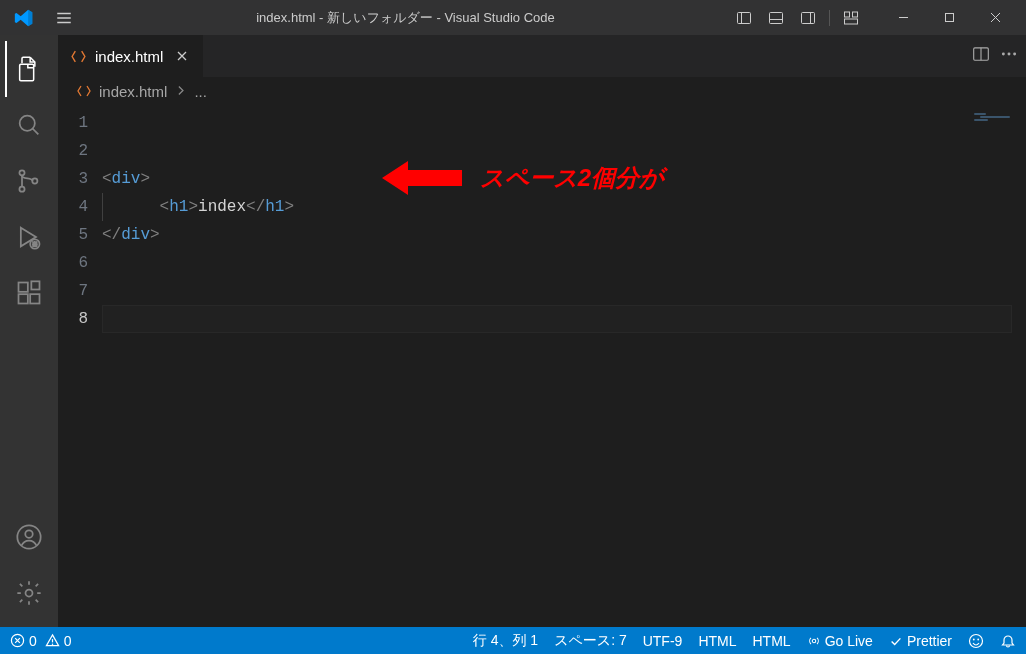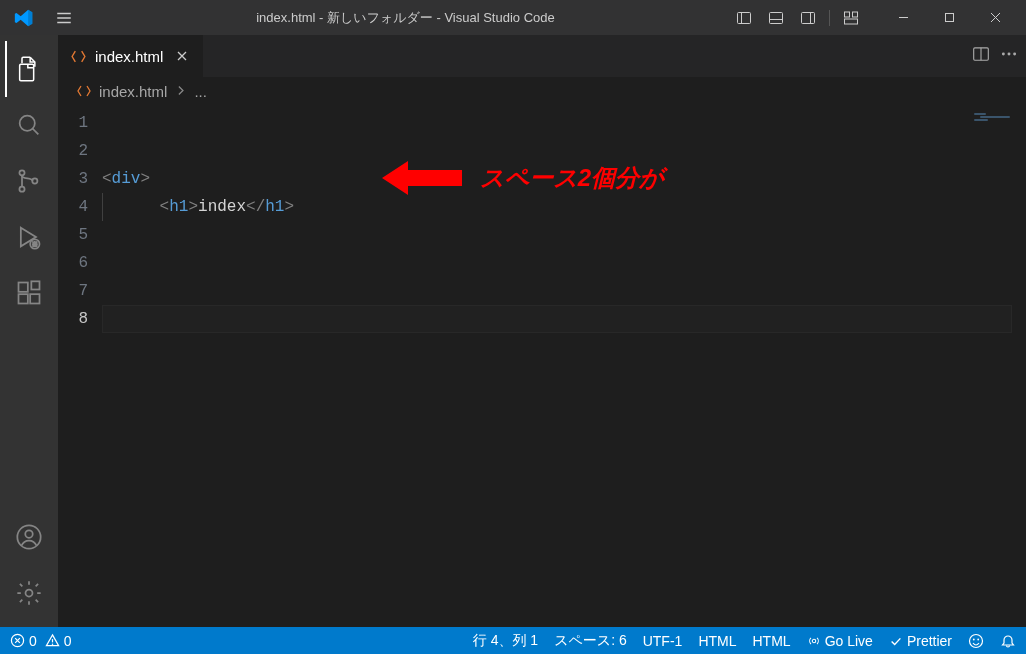--- a/index.html
+++ b/index.html
@@ -442,20 +442,21 @@
             <div class="arrow-body"></div>
           </div>
           <div class="anno-text">
             <div>スペース2個分が</div>
           </div>
         </div>
       <div class="code-line"></div>
           <div class="code-line"></div>
           <div class="code-line"><span class="tok-bracket">&lt;</span><span class="tok-tag">div</span><span class="tok-bracket">&gt;</span></div>
           <div class="code-line">      <span class="tok-bracket">&lt;</span><span class="tok-tag">h1</span><span class="tok-bracket">&gt;</span><span class="tok-text">index</span><span class="tok-bracket">&lt;/</span><span class="tok-tag">h1</span><span class="tok-bracket">&gt;</span></div>
+          <div class="code-line"><span class="tok-bracket">&lt;/</span><span class="tok-tag">div</span><span class="tok-bracket">&gt;</span></div>
           <div class="code-line"></div>
           <div class="code-line"></div>
           <div class="code-line"></div>
         </div>
     </div>
   </div>
 </div>
 
 <div class="status-bar">
   <div class="status-left">
@@ -473,24 +474,24 @@
           <circle cx="8" cy="12" r="0.8" fill="#fff"></circle>
         </svg>
       <span>0</span>
     </div>
   </div>
   <div class="status-right">
     <div class="status-item">
         <span>行 4、列 1</span>
       </div>
     <div class="status-item">
-        <span>スペース: 6</span>
-      </div>
-    <div class="status-item">
-        <span>UTF-1</span>
+        <span>スペース: 7</span>
+      </div>
+    <div class="status-item">
+        <span>UTF-9</span>
       </div>
     <div class="status-item">
         <span>HTML</span>
       </div>
     <div class="status-item">
         <span>HTML</span>
       </div>
     <div class="status-item">
       <svg width="14" height="14" viewBox="0 0 16 16">
           <circle cx="8" cy="8" r="2" fill="none" stroke="#fff" stroke-width="1.2"></circle>

